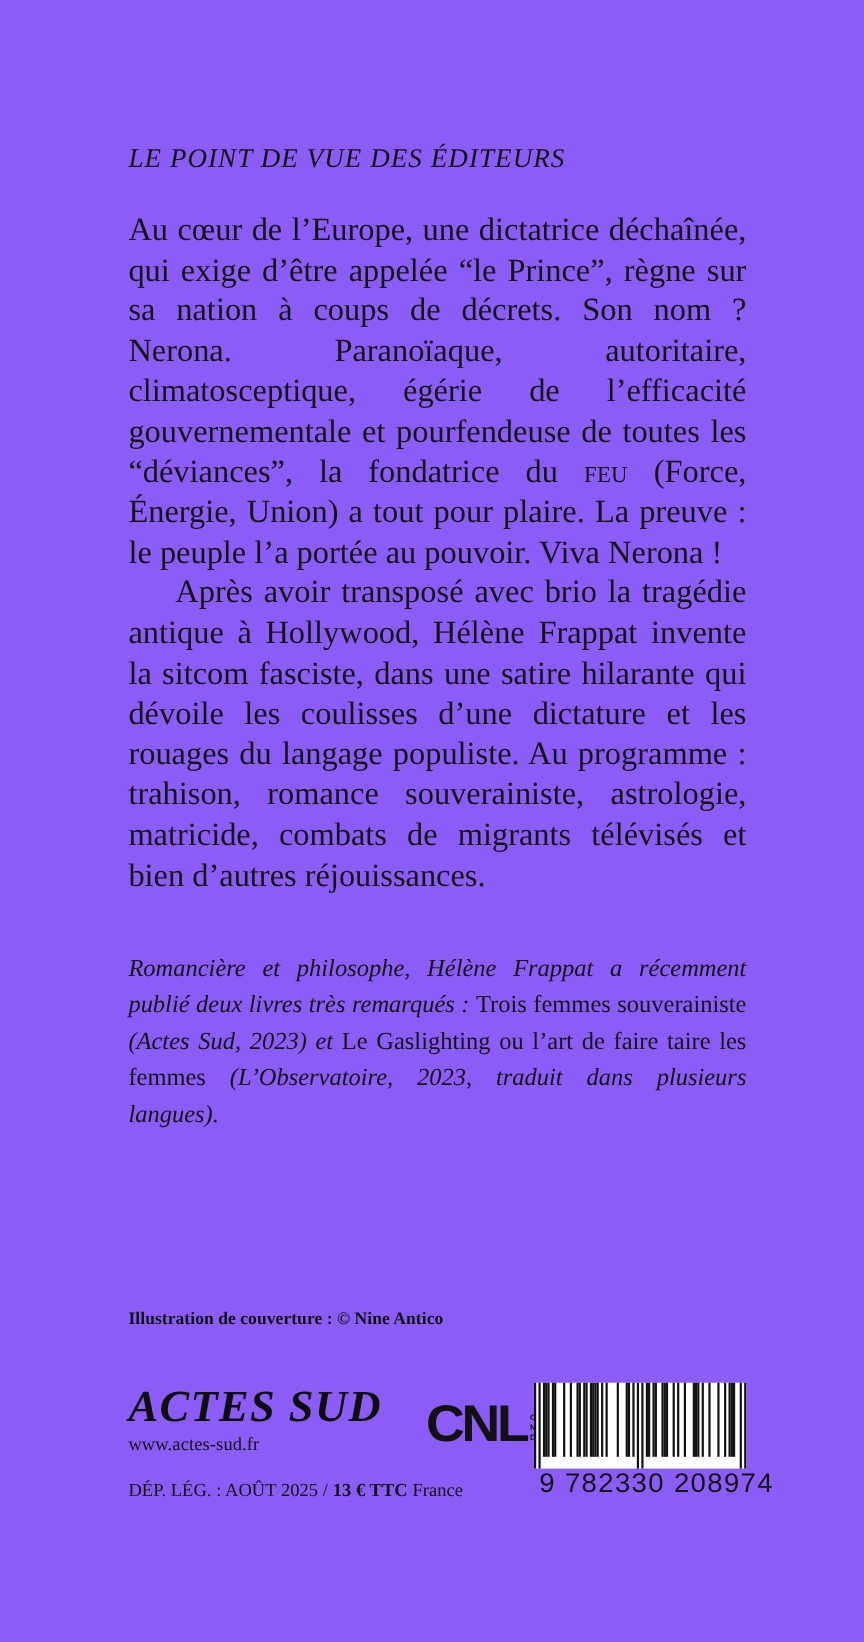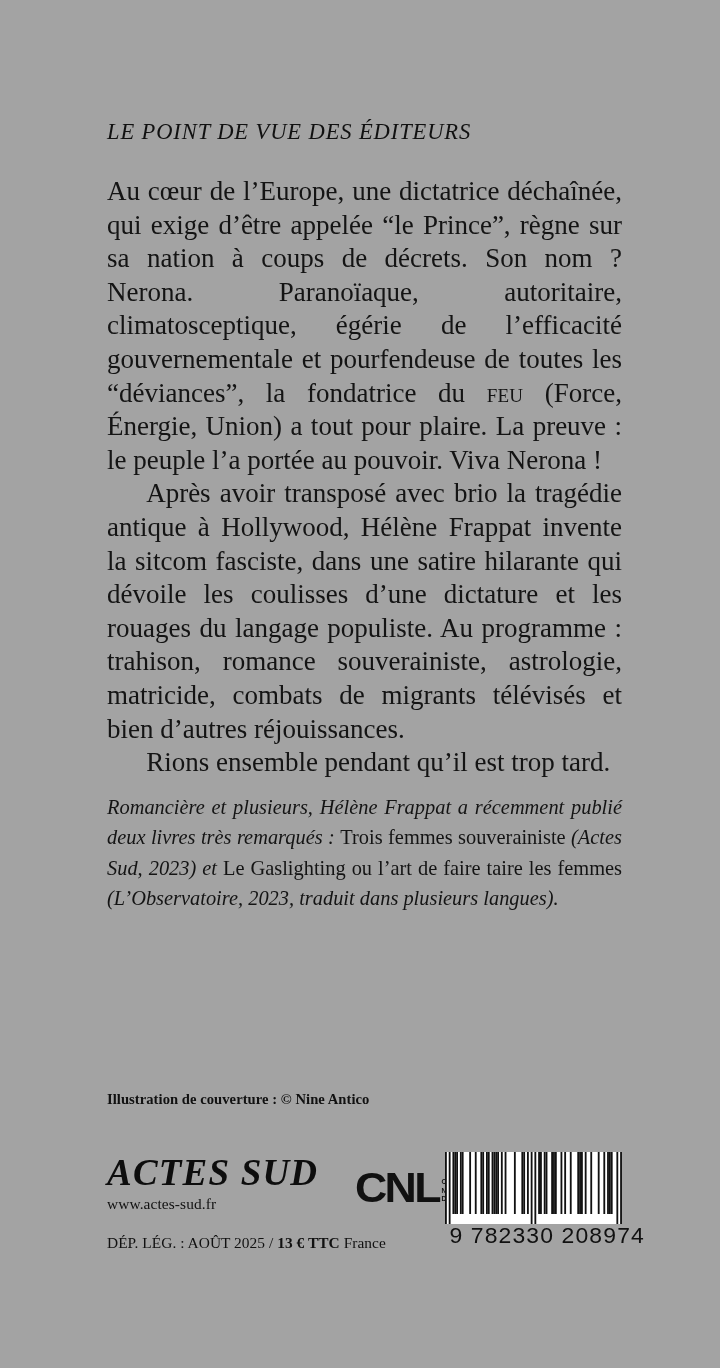--- a/index.html
+++ b/index.html
@@ -15,21 +15,21 @@
     position: relative;
     overflow: hidden;
     font-family: "Liberation Serif", "DejaVu Serif", serif;
     color: #111111;
     -webkit-font-smoothing: antialiased;
   }
 
   .page {
     position: absolute;
     inset: 0;
-    background: #a3a3a3;
+    background: #8b5cf6;
   }
 
   
   .column {
     position: absolute;
     left: 107px;
     width: 515px;
   }
 
   
@@ -214,25 +214,24 @@
 
 <div class="page">
 
   <div class="column blurb-heading">LE POINT DE VUE DES ÉDITEURS</div>
 
   <div class="column blurb-body">
     <p><span>Au cœur de l’Europe, une dictatrice déchaînée, qui exige d’être appelée “le Prince”, règne sur sa nation à coups de décrets. Son nom ? Nerona. Paranoïaque, autoritaire, climatosceptique, égérie de l’efficacité gouvernementale et pourfendeuse de toutes les “déviances”, la fondatrice du </span><span class="smallcaps">feu</span><span> (Force, Énergie, Union) a tout pour plaire. La preuve : le peuple l’a portée au pouvoir. Viva Nerona !</span></p>
 
     <p>Après avoir transposé avec brio la tragédie antique à Hollywood, Hélène Frappat invente la sitcom fasciste, dans une satire hilarante qui dévoile les coulisses d’une dictature et les rouages du langage populiste. Au programme : trahison, romance souverainiste, astrologie, matricide, combats de migrants télévisés et bien d’autres réjouissances.</p>
 
-    <p>Rions ensemble pendant qu’il est trop tard.</p>
   </div>
 
   <div class="column author-note">
-    <p><span>Romancière et plusieurs, Hélène Frappat a récemment publié deux livres très remarqués : </span><span class="work">Trois femmes souverainiste</span><span> (Actes Sud, 2023) et </span><span class="work">Le Gaslighting ou l’art de faire taire les femmes</span><span> (L’Observatoire, 2023, traduit dans plusieurs langues).</span></p>
+    <p><span>Romancière et philosophe, Hélène Frappat a récemment publié deux livres très remarqués : </span><span class="work">Trois femmes souverainiste</span><span> (Actes Sud, 2023) et </span><span class="work">Le Gaslighting ou l’art de faire taire les femmes</span><span> (L’Observatoire, 2023, traduit dans plusieurs langues).</span></p>
   </div>
 
   <div class="column credit">Illustration de couverture : © Nine Antico</div>
 
   <div class="footer-row">
 
     <div class="actes-sud">
       <div class="actes-sud-mark">ACTES SUD</div>
       <div class="actes-sud-url">www.actes-sud.fr</div>
     </div>

